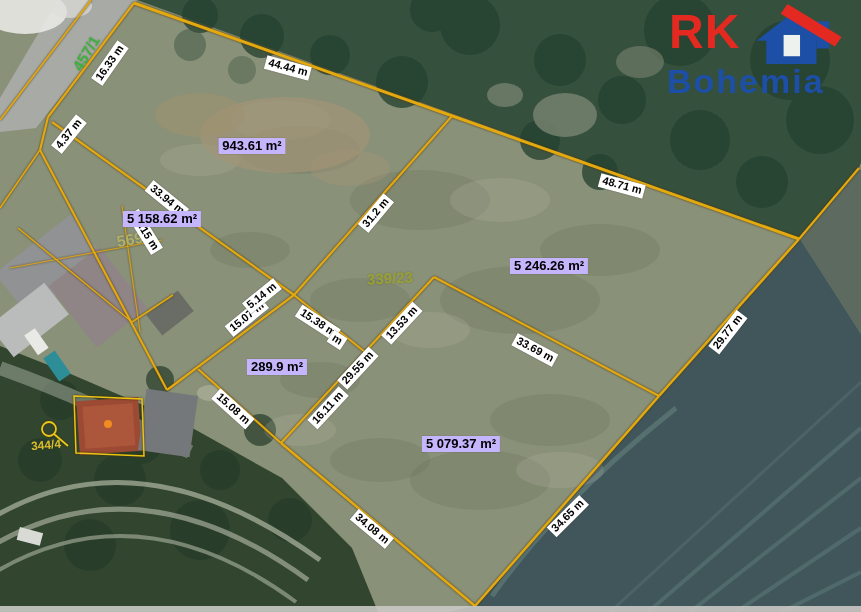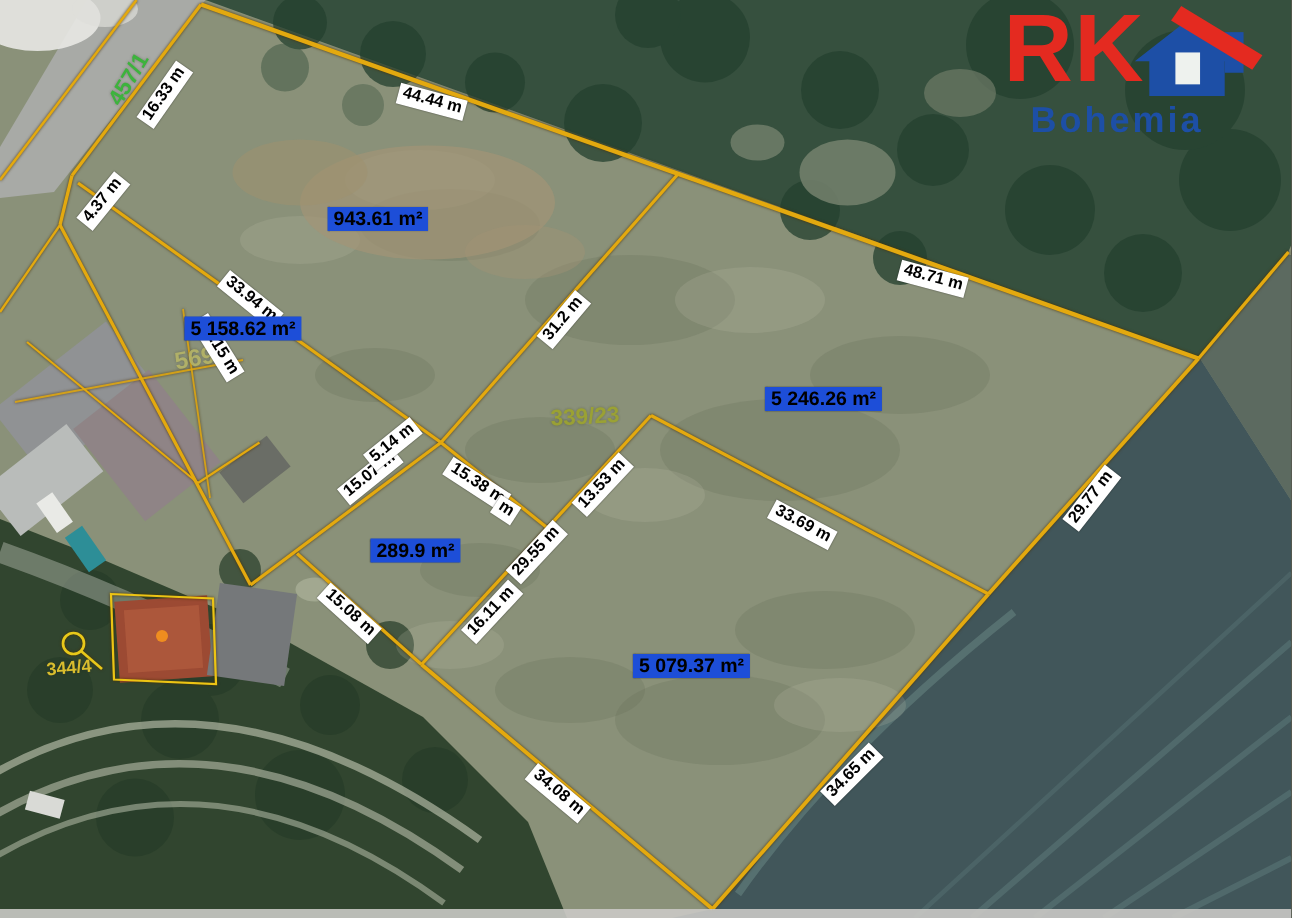--- a/index.html
+++ b/index.html
@@ -4,28 +4,28 @@
 <style>
   html,body{margin:0;padding:0;background:#222;}
   #stage{position:relative;width:861px;height:612px;overflow:hidden;
          font-family:"Liberation Sans",sans-serif;background:#8a9179;}
   #bgsvg{position:absolute;left:0;top:0;}
   .lines{filter:drop-shadow(0 0 1px rgba(70,45,0,.9));}
   .lbl{position:absolute;transform:translate(-50%,-50%) rotate(var(--r,0deg));
        white-space:nowrap;z-index:5;}
   .dim{background:#ffffff;color:#000;font-weight:bold;font-size:11px;line-height:13px;
        padding:0 3px 1px 3px;box-shadow:0 0 1px rgba(0,0,0,.65);}
-  .area{background:#1d4ed8;color:#000;font-weight:bold;font-size:13px;line-height:15px;
+  .area{background:#c4b5fd;color:#000;font-weight:bold;font-size:13px;line-height:15px;
         padding:0 4px 1px 4px;box-shadow:0 0 1px rgba(0,0,0,.65);z-index:6;}
   .pnum{font-weight:bold;z-index:3;text-shadow:0 0 2px rgba(40,40,20,.35);}
   #logo{position:absolute;right:2px;top:2px;width:196px;height:118px;z-index:9;}
-  #logo .rk{position:absolute;left:6px;top:2px;font-size:64px;font-weight:800;
+  #logo .rk{position:absolute;left:6px;top:2px;font-size:48px;font-weight:800;
             letter-spacing:1px;line-height:56px;}
-  #logo .bohemia{position:absolute;left:4px;top:60px;font-size:24px;font-weight:800;
-            letter-spacing:2px;line-height:38px;margin-left:20px;}
+  #logo .bohemia{position:absolute;left:4px;top:60px;font-size:34px;font-weight:800;
+            letter-spacing:2px;line-height:38px;}
   #logo svg{position:absolute;left:80px;top:0px;}
 </style>
 </head>
 <body>
 
 <div id="stage">
 
   <svg id="bgsvg" width="861" height="612" viewBox="0 0 861 612">
 
     <rect x="0" y="0" width="861" height="612" fill="#8a9179"></rect>

